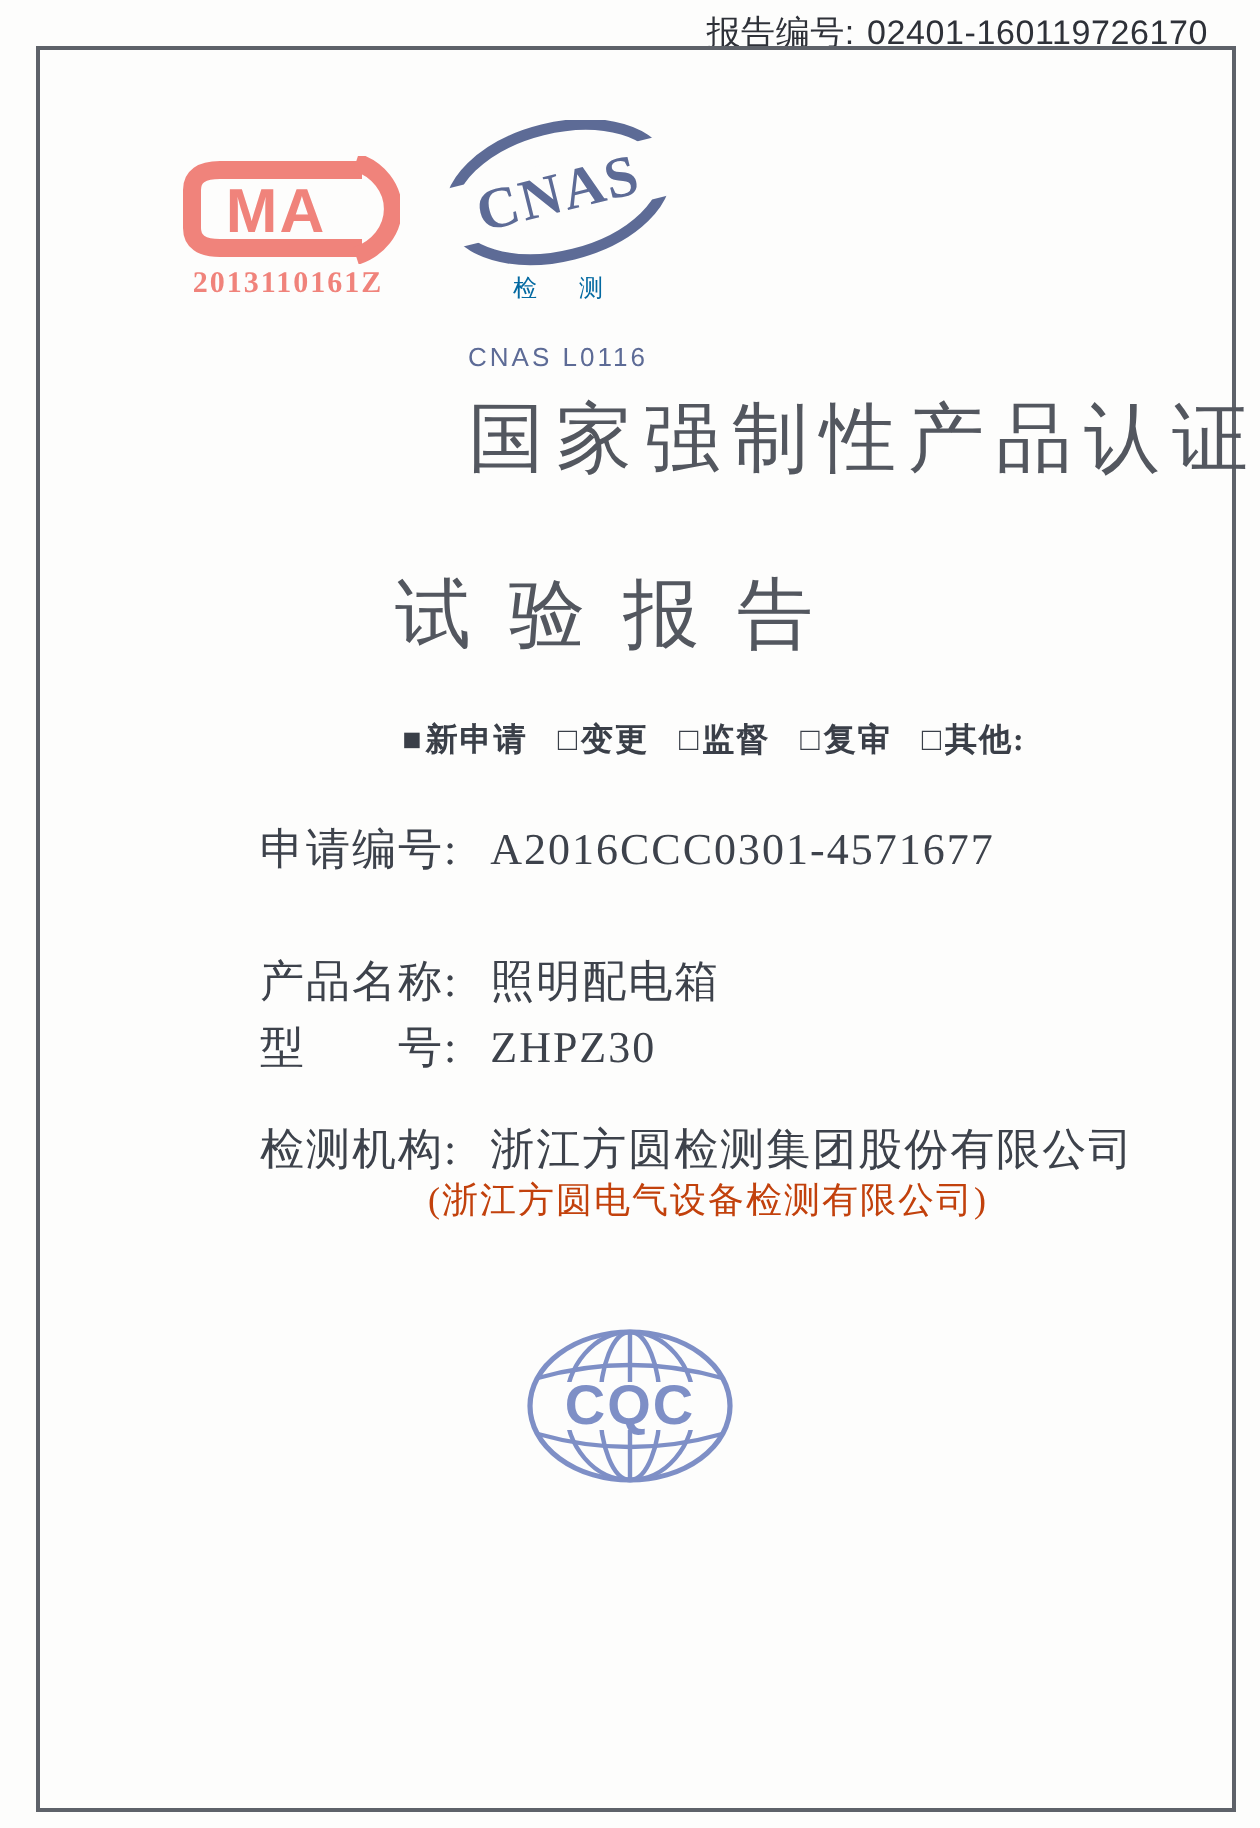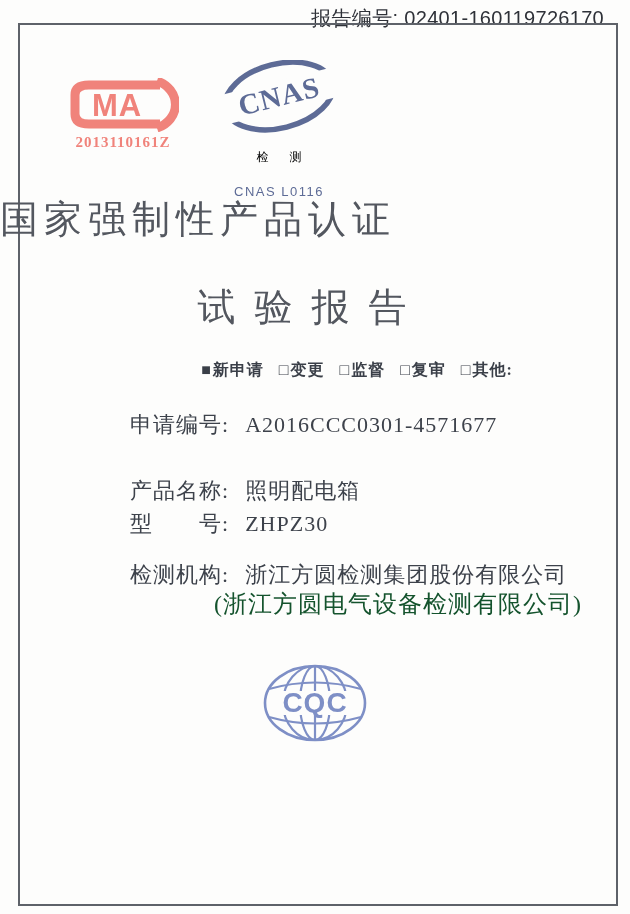--- a/index.html
+++ b/index.html
@@ -5,43 +5,43 @@
   html,body{margin:0;padding:0;}
   body{
     width:630px;height:914px;position:relative;
     background:#fdfdfc;overflow:hidden;
     font-family:"Liberation Serif","DejaVu Serif",serif;
     color:#3d424b;
   }
   .abs{position:absolute;}
   
   .report-no{
-    top:5px;right:26px;font-size:20px;color:#2e3138;
+    top:5px;right:26px;font-size:17px;color:#2e3138;
     font-family:"Liberation Sans","DejaVu Sans",sans-serif;
     letter-spacing:.3px;
   }
   .report-no .val{margin-left:6px;}
   
   .page-border{
     left:18px;top:23px;width:596px;height:879px;
     border:2px solid #5e6269;background:transparent;
   }
   
-  .cma-block{left:58px;top:78px;width:130px;text-align:center;}
+  .cma-block{left:79px;top:78px;width:130px;text-align:center;}
   .cma-cert{
     margin-top:2px;font-size:15px;color:#f0837b;letter-spacing:1px;
     font-weight:bold;
   }
   
   .cnas-block{left:220px;top:60px;width:118px;text-align:center;}
-  .cnas-caption-cn{font-size:12px;color:#000000;letter-spacing:9px;margin-top:15px;padding-left:9px;}
+  .cnas-caption-cn{font-size:12px;color:#0369a1;letter-spacing:9px;margin-top:2px;padding-left:9px;}
   .cnas-caption-code{font-size:13px;color:#5d6b96;letter-spacing:1.5px;margin-top:18px;font-family:"Liberation Sans","DejaVu Sans",sans-serif;}
   
   .title1{
-    left:0;top:194px;width:630px;text-align:left;
+    left:0;top:194px;width:630px;text-align:right;
     font-size:38px;letter-spacing:6px;color:#53575f;font-weight:500;
   }
   .title2{
     left:0;top:282px;width:604px;text-align:center;
     font-size:38px;letter-spacing:19px;padding-left:19px;box-sizing:border-box;
     color:#53575f;font-weight:500;
   }
   
   .app-type{
     left:0;top:360px;width:630px;text-align:center;
@@ -50,21 +50,21 @@
   .app-type .opt{margin:0 5px;white-space:nowrap;}
   .app-type .box{margin-right:1px;}
   
   .field{left:130px;font-size:22px;color:#3d424b;white-space:nowrap;}
   .field .lbl{letter-spacing:1px;}
   .field .val{margin-left:16px;letter-spacing:1px;}
   .f1{top:410px;}
   .f2{top:476px;}
   .f3{top:509px;}
   .f4{top:560px;}
-  .field-line2{left:214px;top:588px;font-size:24px;color:#14532d;letter-spacing:1px;}
+  .field-line2{left:214px;top:588px;font-size:18px;color:#c2410c;letter-spacing:1px;}
   
   .cqc-block{left:262px;top:663px;width:106px;height:80px;}
   svg{display:block;}
 </style>
 </head>
 <body>
 
 <div class="abs report-no">
   <span>报告编号:</span><span class="val">02401-160119726170</span>
 </div>

